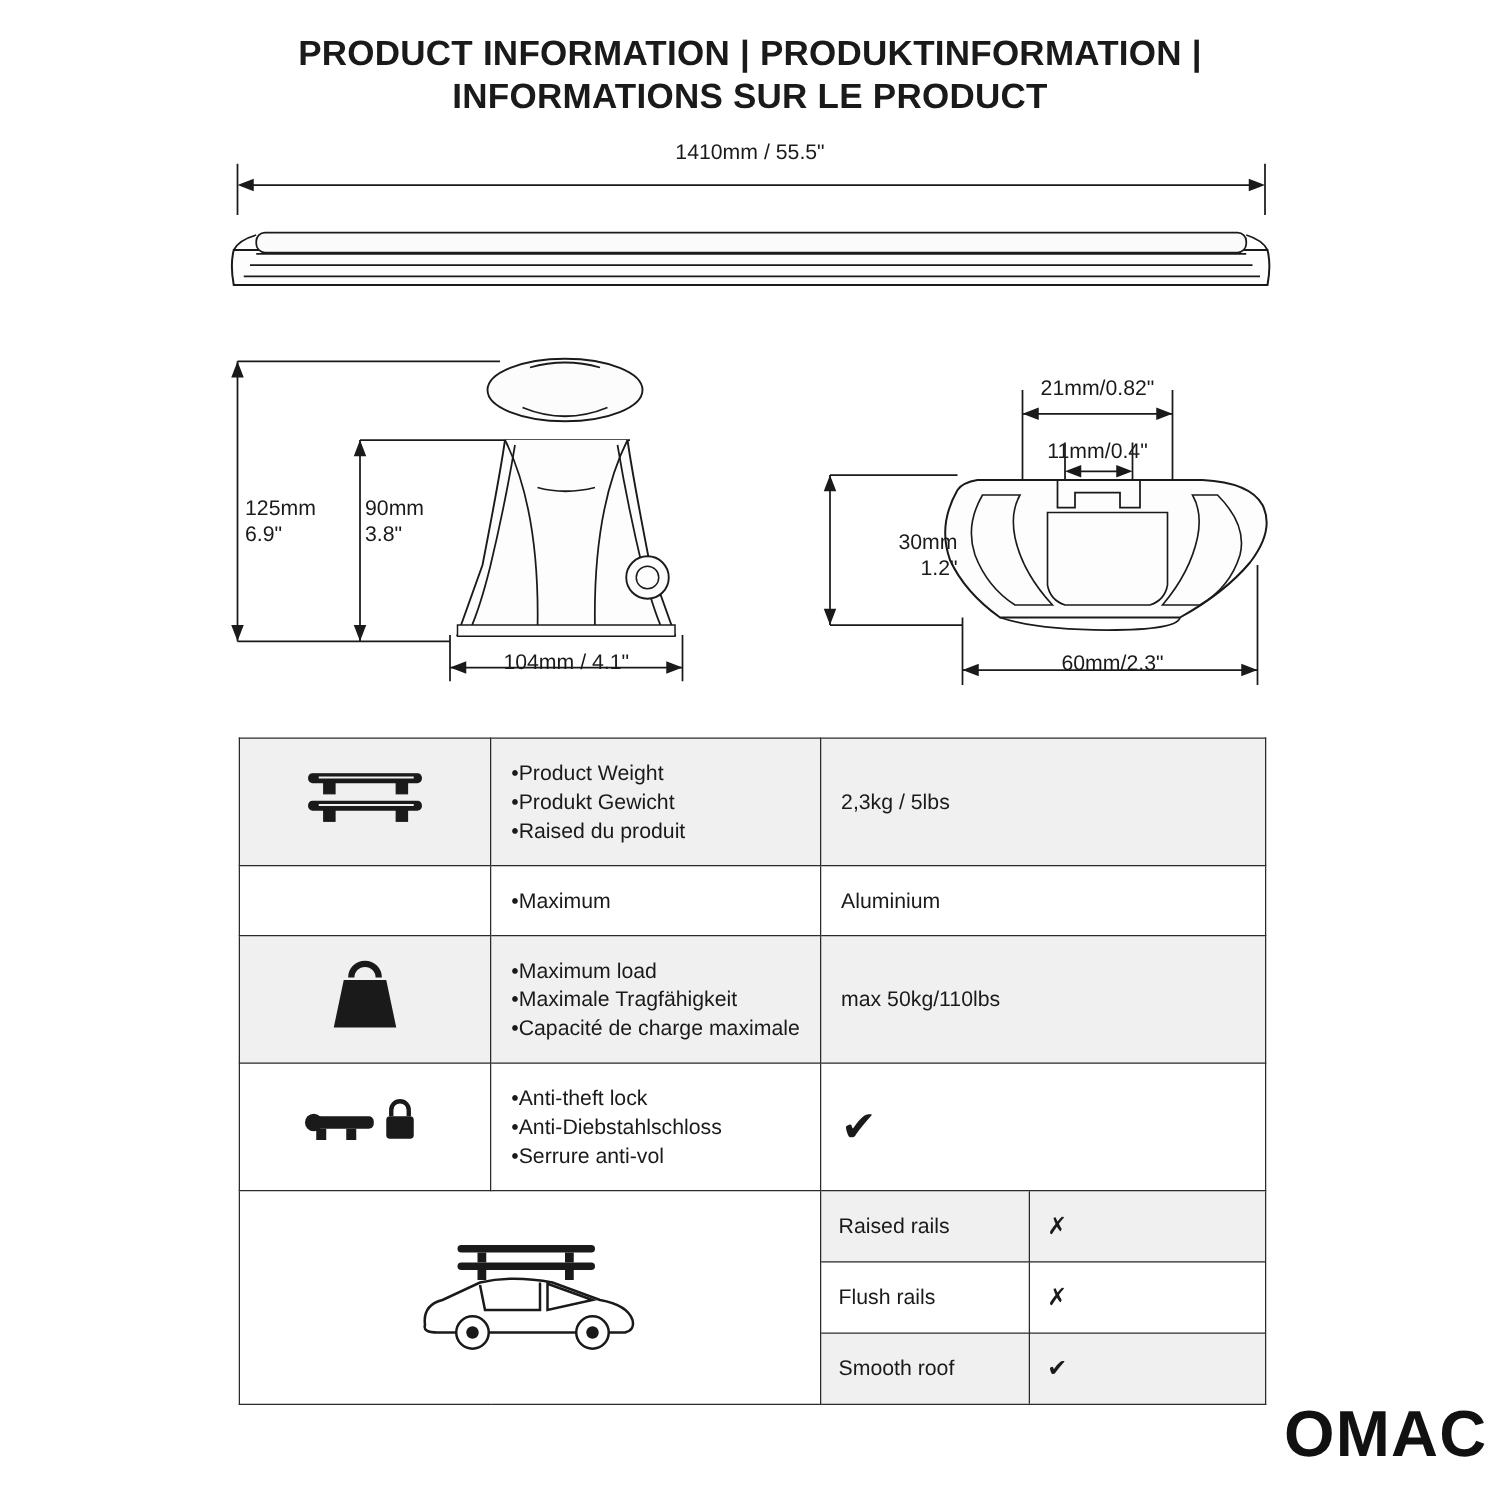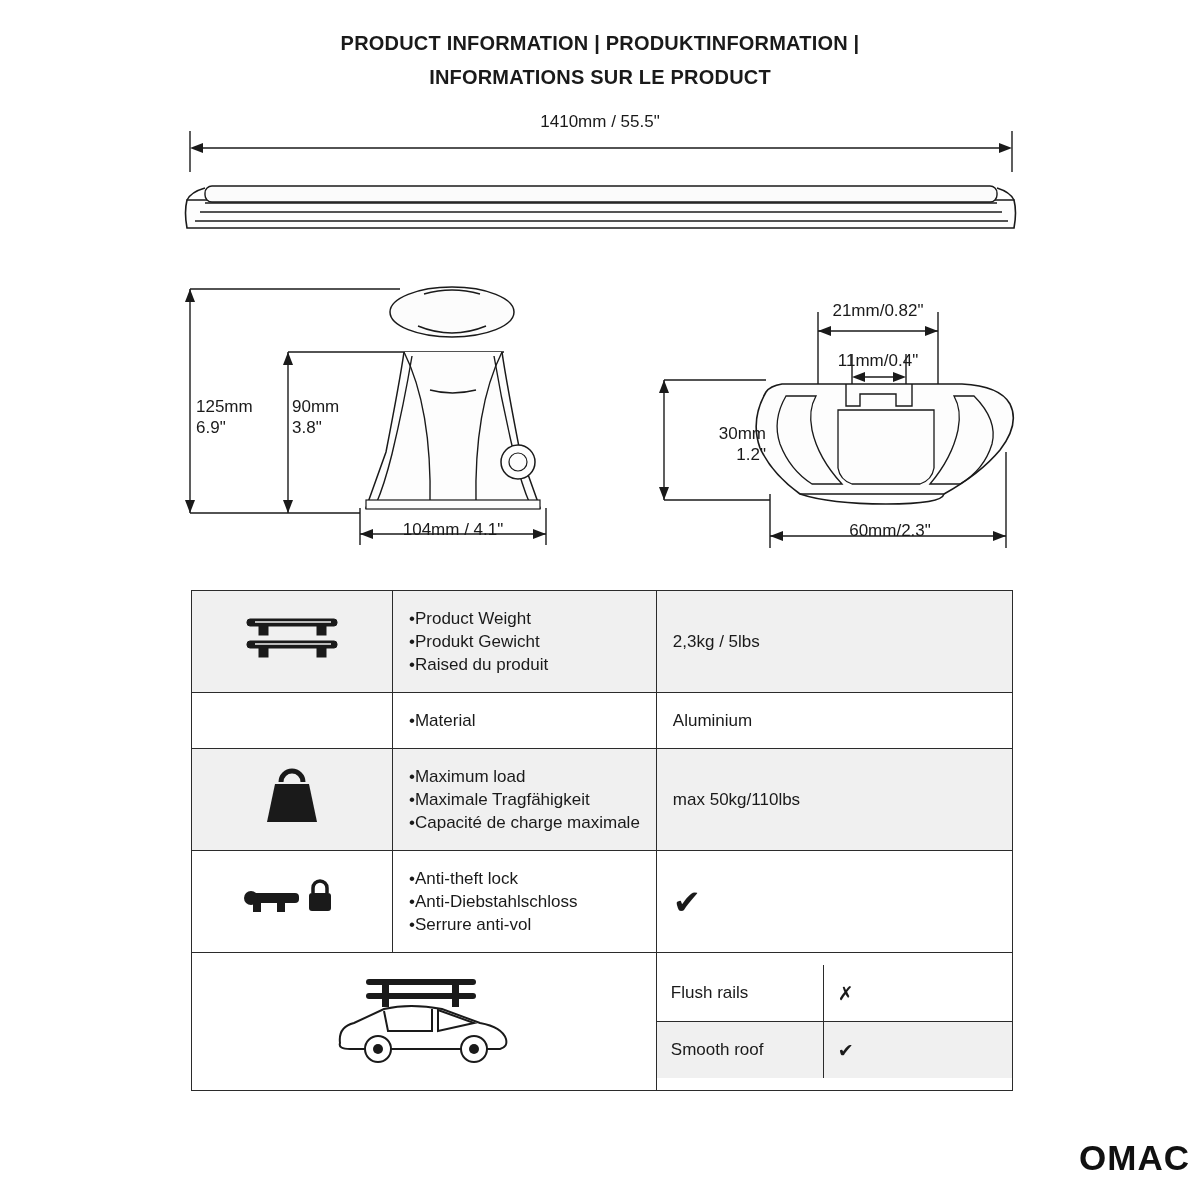--- a/index.html
+++ b/index.html
@@ -18,21 +18,21 @@
 
   
   .title-block {
     position: absolute;
     top: 26px;
     left: 0;
     width: 1200px;
     text-align: center;
   }
   .title-line {
-    font-size: 20px;
+    font-size: 28px;
     font-weight: bold;
     letter-spacing: 0.2px;
     line-height: 34px;
     color: #1a1a1a;
   }
 
   
   .dim {
     position: absolute;
     font-size: 17px;
@@ -110,21 +110,21 @@
     vertical-align: middle;
     text-align: center;
     padding: 4px 0 8px 0;
   }
 
   
   .logo {
     position: absolute;
     right: 10px;
     bottom: 22px;
-    font-size: 35px;
+    font-size: 52px;
     font-weight: bold;
     letter-spacing: 1px;
     color: #111;
   }
   .check-big { font-size: 34px; line-height: 34px; }
 </style>
 </head>
 <body>
 
 <div class="title-block">
@@ -261,21 +261,21 @@
         <div>•Raised du produit</div>
       </div>
     </td>
     <td class="cell-value shade">2,3kg / 5lbs</td>
   </tr>
 
   <tr>
     <td class="cell-icon">&nbsp;</td>
     <td class="cell-label">
       <div class="bullet-list">
-        <div>•Material</div>
+        <div>•Maximum</div>
       </div>
     </td>
     <td class="cell-value">Aluminium</td>
   </tr>
 
   <tr class="shade">
     <td class="cell-icon shade">
       <svg width="70" height="62" viewBox="0 0 70 62">
         <path d="M24,16 a11,11 0 0 1 22,0" fill="none" stroke="#1a1a1a" stroke-width="5"></path>
         <path d="M18,18 L52,18 L60,56 L10,56 Z" fill="#1a1a1a"></path>
@@ -330,20 +330,24 @@
           <circle cx="64" cy="80" r="13" fill="#ffffff"></circle>
           <circle cx="64" cy="80" r="5" fill="#1a1a1a" stroke="none"></circle>
           <circle cx="160" cy="80" r="13" fill="#ffffff"></circle>
           <circle cx="160" cy="80" r="5" fill="#1a1a1a" stroke="none"></circle>
         </g>
       </svg>
     </td>
     <td style="padding:0;">
       <table class="sub-table">
         <tbody>
+              <tr class="shade">
+          <td class="shade">Raised rails</td>
+          <td class="shade mark">✗</td>
+        </tr>
         <tr>
           <td>Flush rails</td>
           <td class="mark">✗</td>
         </tr>
         <tr class="shade">
           <td class="shade">Smooth roof</td>
           <td class="shade mark">✔</td>
         </tr>
       </tbody>
           </table>

